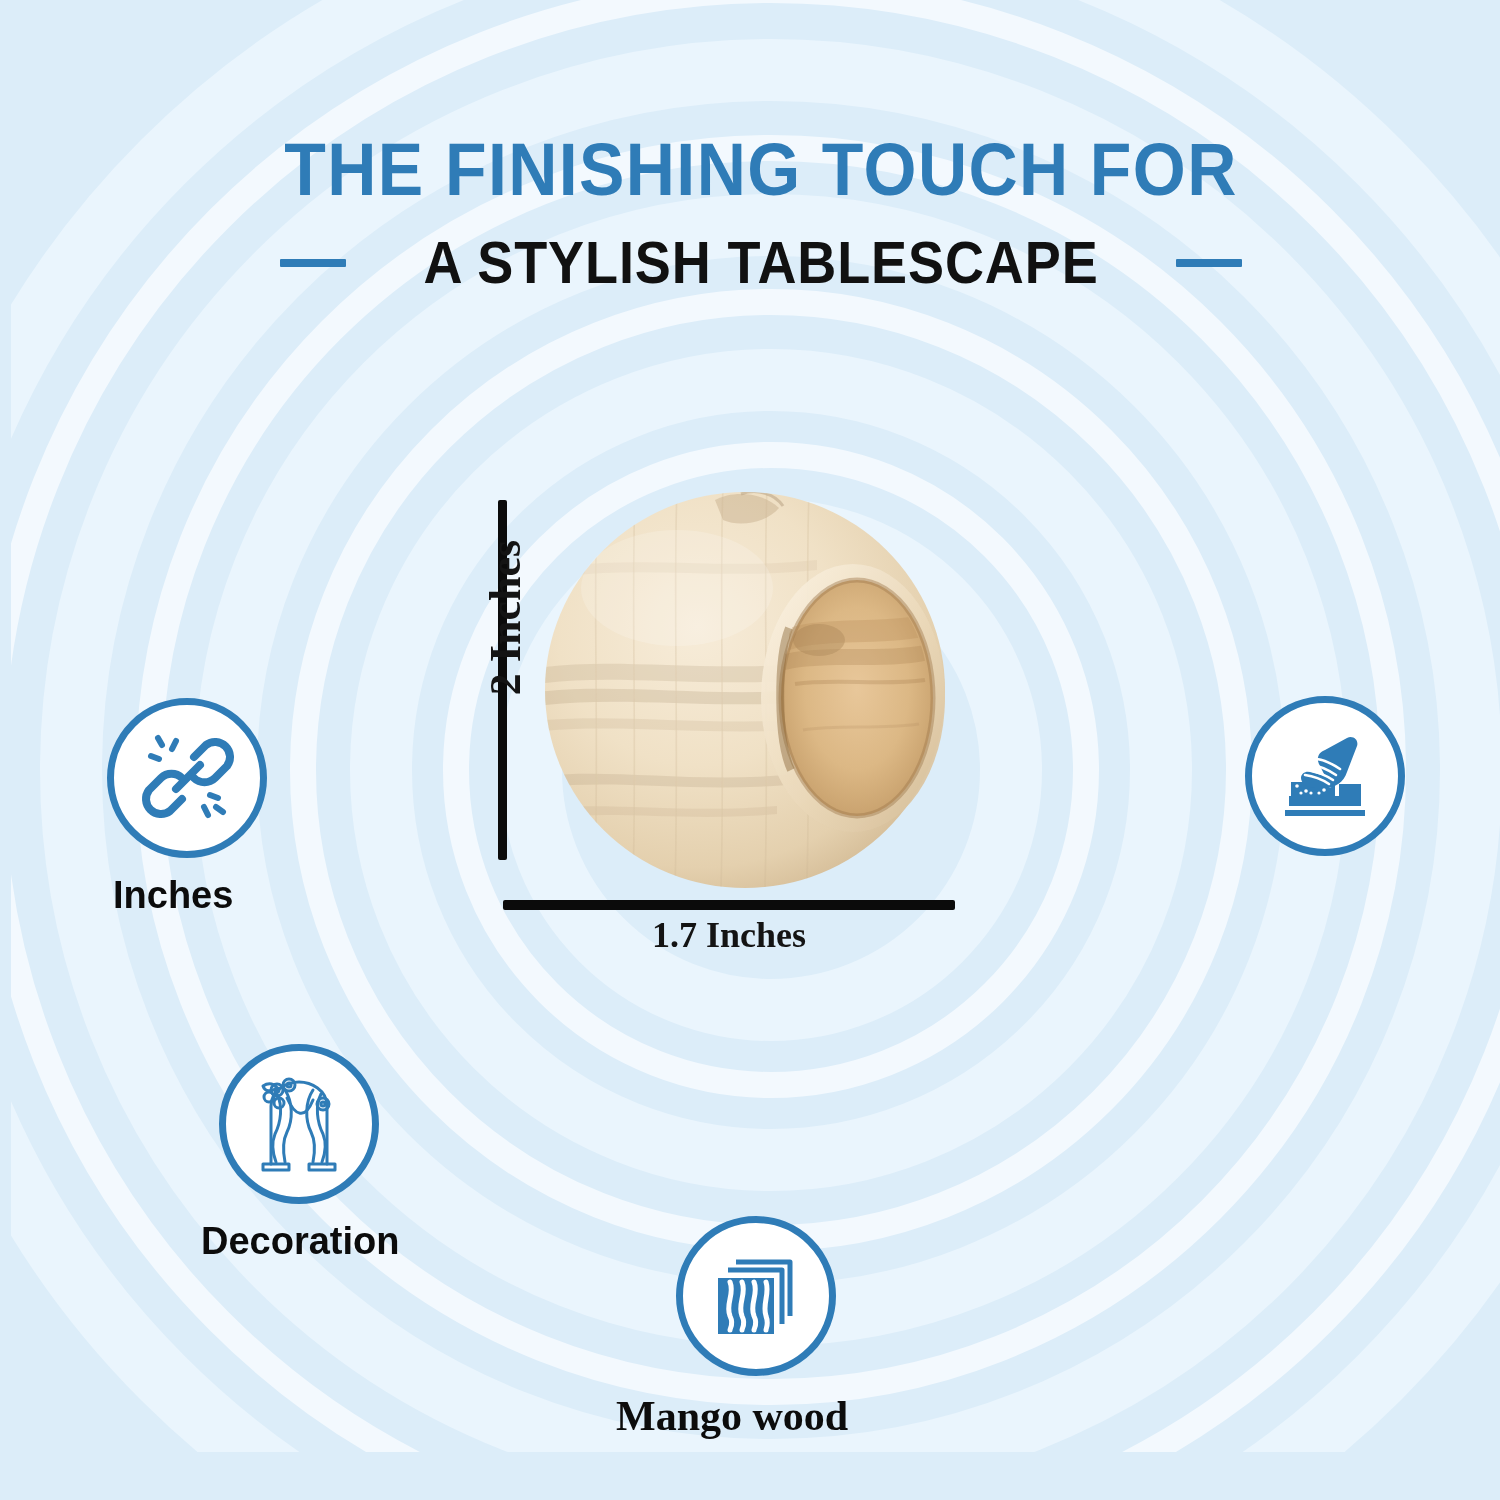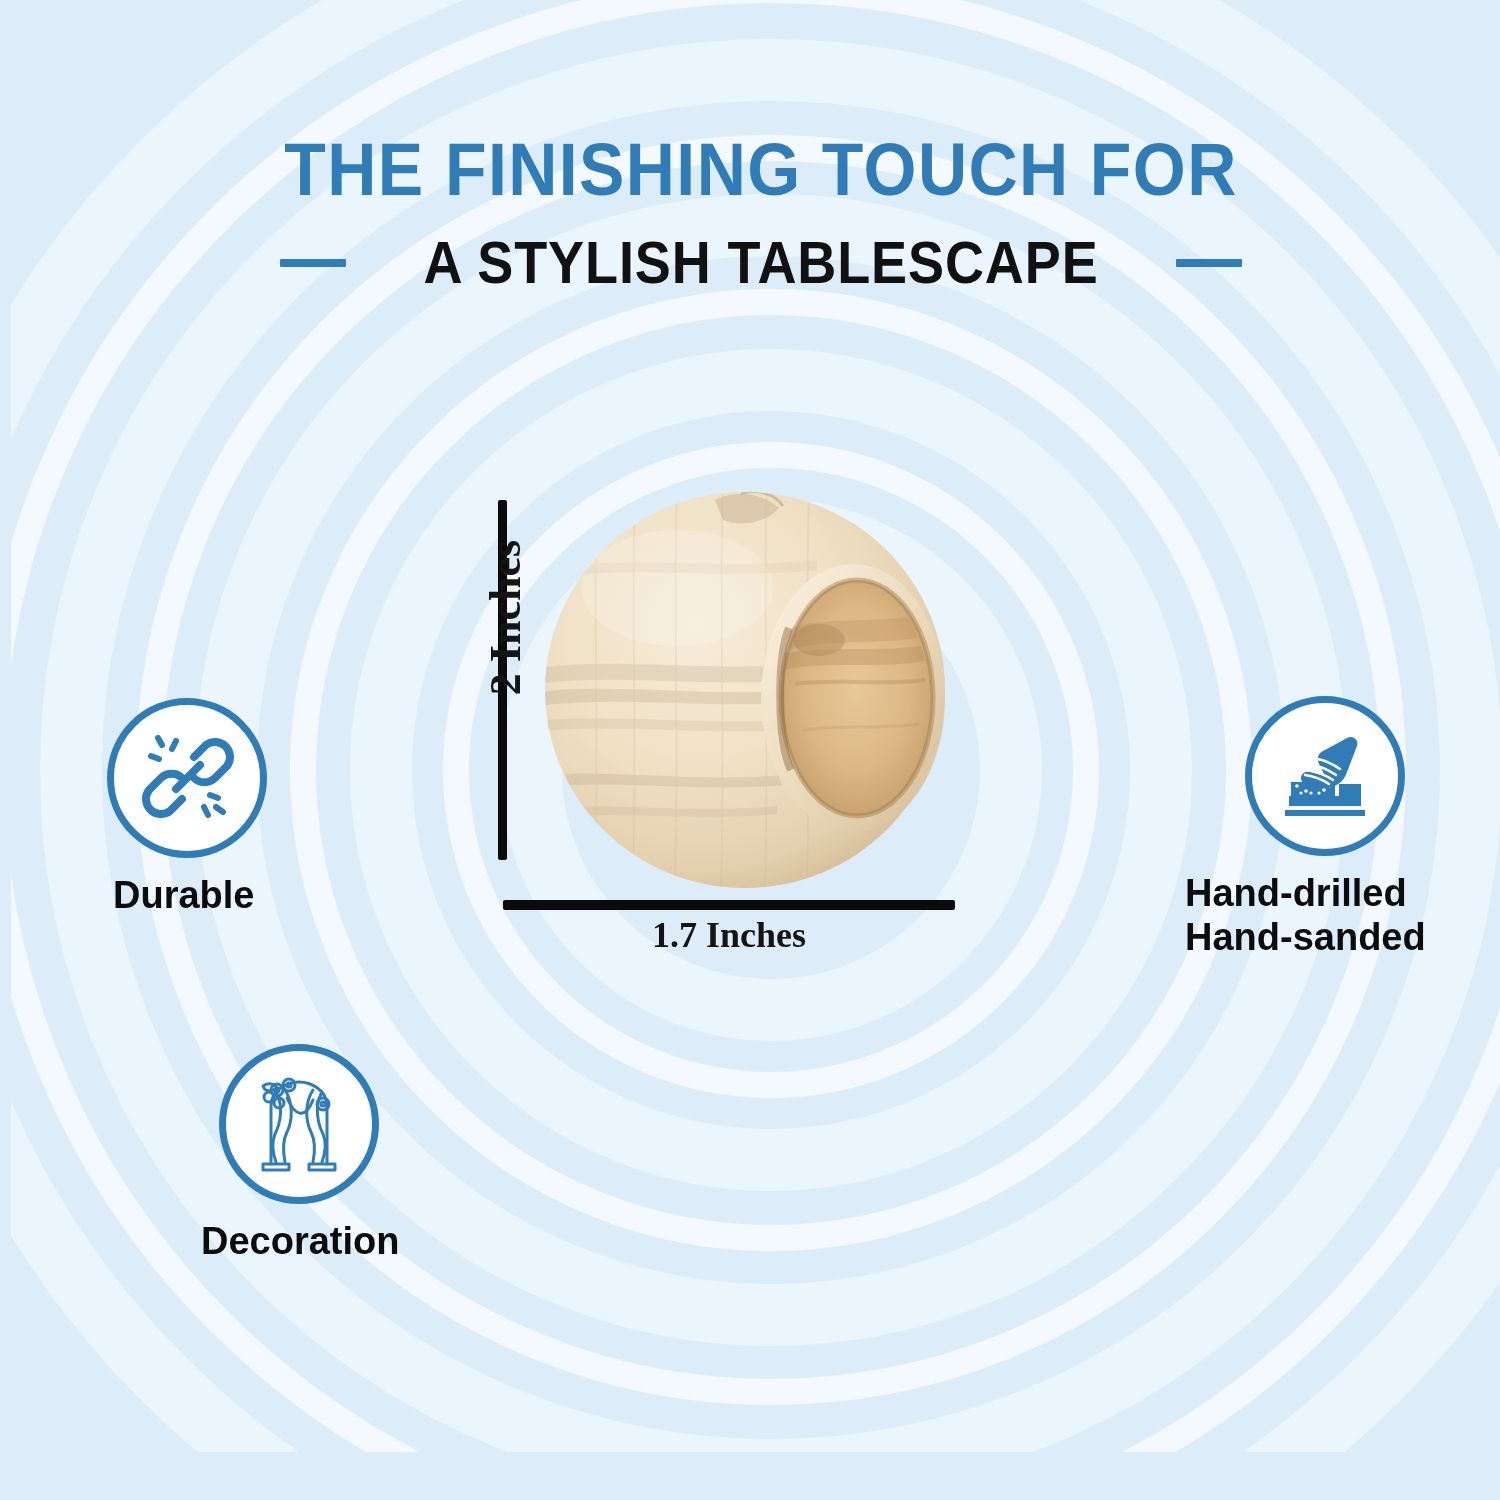--- a/index.html
+++ b/index.html
@@ -223,21 +223,21 @@
         <g stroke="#2F7CB7" stroke-width="6" stroke-linecap="round">
           <path d="M34,20 L38,12"></path>
           <path d="M21,30 L13,27"></path>
           <path d="M24,16 L20,9"></path>
           <path d="M72,66 L80,69"></path>
           <path d="M66,78 L70,86"></path>
           <path d="M78,78 L85,83"></path>
         </g>
       </svg>
     </div>
-    <div class="flabel">Durable</div>
+    <div class="flabel">Inches</div>
   </div>
 
   <div class="feature" id="feat-decoration">
     <div class="circle">
       <svg width="104" height="104" viewBox="0 0 104 104">
         <g fill="none" stroke="#2F7CB7" stroke-width="3" stroke-linecap="round" stroke-linejoin="round">
 
           <path d="M24,92 L24,34 C24,18 40,10 52,10 C64,10 80,18 80,34 L80,92"></path>
 
           <path d="M30,22 C36,34 34,50 28,62 C24,72 26,82 29,90"></path>
@@ -261,20 +261,41 @@
           <path d="M16,14 C22,10 28,12 30,16 C24,20 18,20 16,14 Z"></path>
 
           <circle cx="76" cy="32" r="6"></circle>
           <circle cx="76" cy="32" r="2"></circle>
         </g>
       </svg>
     </div>
     <div class="flabel">Decoration</div>
   </div>
 
+  <div class="feature" id="feat-mango">
+    <div class="circle">
+      <svg width="96" height="96" viewBox="0 0 96 96">
+        <g fill="none" stroke="#2F7CB7" stroke-width="5" stroke-linejoin="round">
+          <path d="M28,14 L82,14 L82,68"></path>
+          <path d="M20,22 L74,22 L74,76"></path>
+        </g>
+        <g fill="#2F7CB7">
+
+          <path d="M10,30 L66,30 L66,86 L10,86 Z"></path>
+        </g>
+        <g fill="none" stroke="#ffffff" stroke-width="5" stroke-linecap="round">
+          <path d="M22,34 C27,46 17,56 22,68 C26,76 22,80 22,82"></path>
+          <path d="M34,34 C39,46 29,56 34,68 C38,76 34,80 34,82"></path>
+          <path d="M46,34 C51,46 41,56 46,68 C50,76 46,80 46,82"></path>
+          <path d="M58,34 C62,46 54,56 58,68 C61,76 58,80 58,82"></path>
+        </g>
+      </svg>
+    </div>
+    <div class="flabel serif">Mango wood</div>
+  </div>
 
   <div class="feature" id="feat-handdrilled">
     <div class="circle">
       <svg width="100" height="100" viewBox="0 0 100 100">
 
         <g fill="#2F7CB7">
           <path d="M14,70 L86,70 L86,80 L14,80 Z"></path>
           <path d="M10,84 L90,84 L90,90 L10,90 Z"></path>
           <path d="M64,58 L86,58 L86,70 L64,70 Z"></path>
         </g>
@@ -298,18 +319,16 @@
                  L72,46 C69,56 60,62 50,62 Z" fill="#2F7CB7"></path>
 
         <g fill="none" stroke="#ffffff" stroke-width="2.6" stroke-linecap="round">
           <path d="M30,49 C38,50 48,54 54,58"></path>
           <path d="M33,44 C41,45 52,50 58,54"></path>
           <path d="M37,39 C45,40 55,45 61,49"></path>
           <path d="M42,33 C50,34 59,39 65,43"></path>
         </g>
       </svg>
     </div>
-    <div class="flabel">Hand-drilled
-Hand-sanded</div>
   </div>
 
 
 </div>
 
 </body></html>

